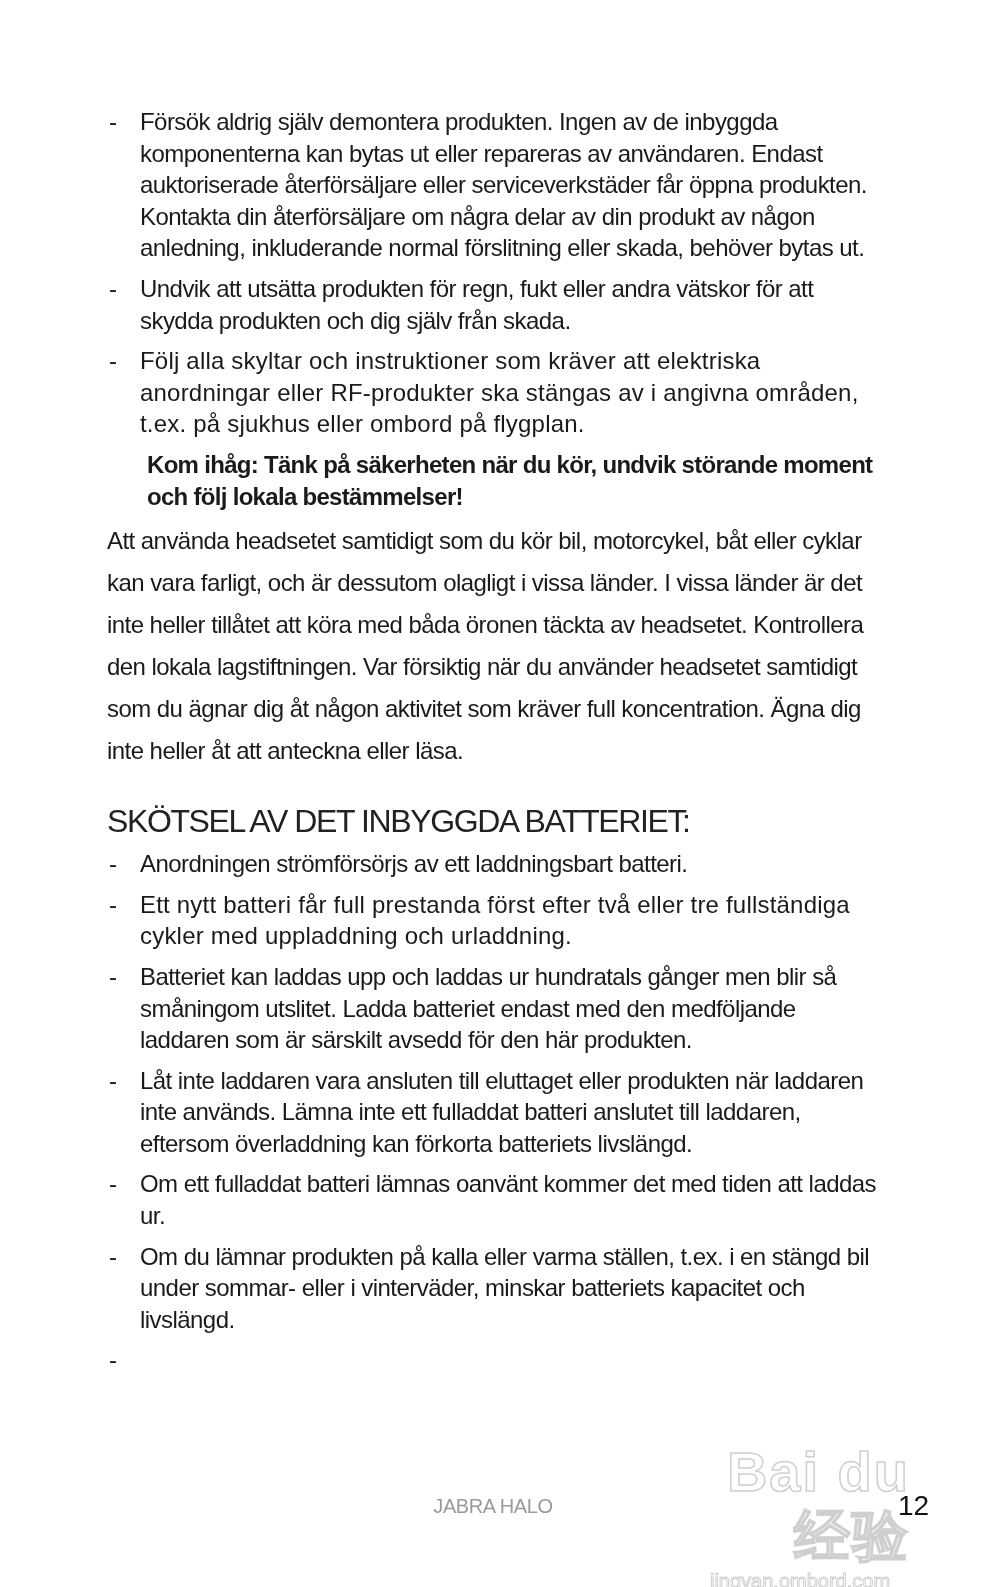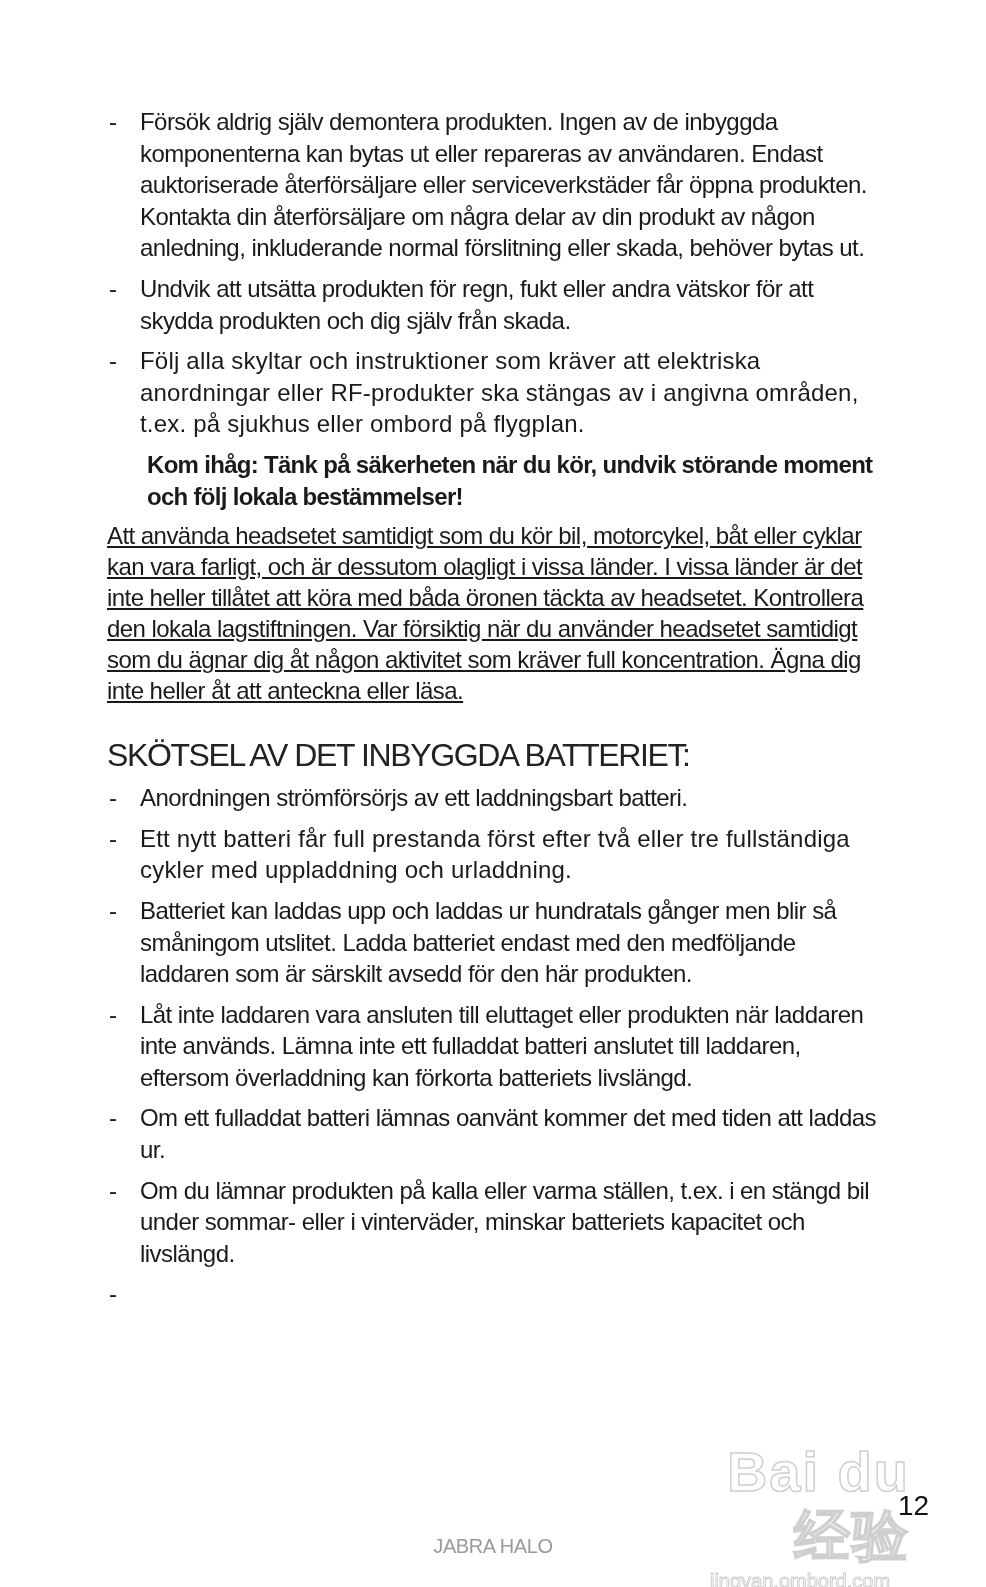--- a/index.html
+++ b/index.html
@@ -6,25 +6,25 @@
   body { width:986px; height:1587px; position:relative; overflow:hidden;
          font-family:"Liberation Sans", sans-serif; color:#1a1a1a; }
   .page { position:absolute; left:0; top:0; width:986px; height:1587px; }
   .content { position:absolute; left:107px; top:106px; width:770px; }
   .bullet { position:relative; padding-left:33px; font-size:24px; line-height:31.6px;
             letter-spacing:-0.55px; margin-bottom:9px; }
   .bullet .dash { position:absolute; left:2px; top:0; }
   .bullet.wide { letter-spacing:0.2px; }
   .note-title { font-weight:bold; font-size:24px; line-height:31.6px; letter-spacing:-0.7px;
                 margin-top:4px;margin-left:40px; }
-  .para { font-size:24px; line-height:31px; letter-spacing:-0.55px; margin-top:8px;text-decoration:underline; }
+  .para { font-size:24px; line-height:42px; letter-spacing:-0.55px; margin-top:8px; }
   .section-heading { font-size:32px; letter-spacing:-1.4px; font-weight:normal;
                      margin:30px 0 8px 0; line-height:38px; color:#222; }
   .footer-title { position:absolute; left:0; width:986px; top:1495px; text-align:center;
-                  font-size:20px; color:#9a9a9a; letter-spacing:-0.4px;margin-top:40px; }
+                  font-size:20px; color:#9a9a9a; letter-spacing:-0.4px; }
   .page-number { position:absolute; left:898px; top:1490px; font-size:28px; color:#111;text-align:right; }
   .watermark { position:absolute; left:690px; top:1440px; width:220px; height:92px;
                color:#cfcfcf; text-align:center; }
   .watermark .wm-logo { font-size:56px; font-weight:bold; letter-spacing:2px;
                         color:transparent; -webkit-text-stroke:1.5px #cfcfcf; line-height:64px;text-align:right; }
   .watermark .wm-url { font-size:20px; color:transparent; -webkit-text-stroke:1px #cfcfcf;
                        letter-spacing:0px; line-height:26px; }
 </style>
 </head>
 <body>

